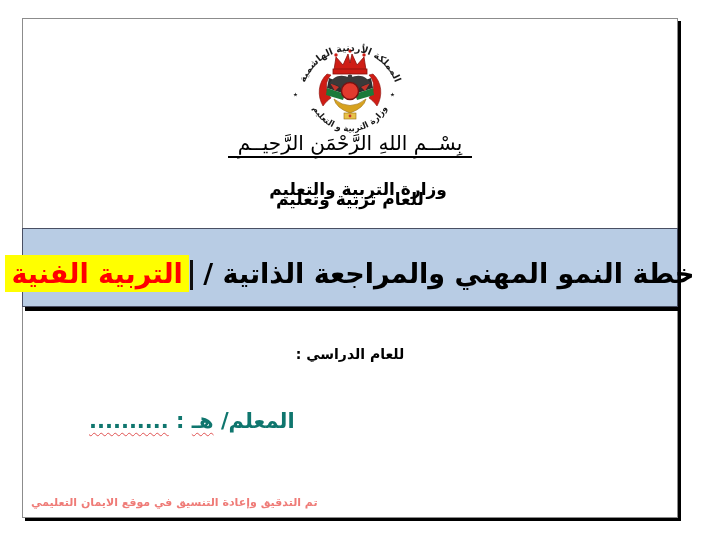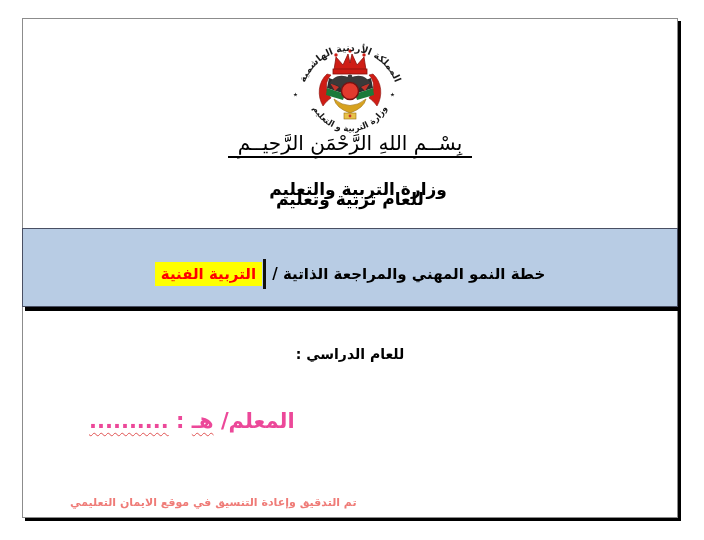--- a/index.html
+++ b/index.html
@@ -13,34 +13,34 @@
   .bismillah{display:inline-block;font-size:20px;font-weight:normal;color:#000;
     border-bottom:2px solid #000;padding:0 10px 1px;}
   .ministry{position:absolute;left:16px;right:0;top:148px;text-align:center;
     font-size:17px;font-weight:bold;color:#000;margin-top:12px;}
   .directorate{position:absolute;left:0;right:0;top:170px;text-align:center;
     font-size:17px;font-weight:bold;color:#000;}
   
   .banner{position:absolute;left:-1px;right:-1px;top:209px;height:77px;background:#b8cce4;
     border:1px solid #494f63;box-shadow:3px 4px 0 0 #000;
     display:flex;align-items:center;justify-content:center;}
-  .banner-title{font-size:15px;font-weight:bold;color:#000;white-space:nowrap;margin-top:13px;}
+  .banner-title{font-size:27px;font-weight:bold;color:#000;white-space:nowrap;margin-top:13px;}
   .caret-bar{display:inline-block;width:3px;height:30px;background:#101010;
     vertical-align:middle;margin:0 1px;}
   .banner-highlight{background:#ffff00;color:#ff0000;padding:3px 6px;font-weight:bold;}
   
   .year-line{position:absolute;left:0;right:0;top:327px;text-align:center;
     font-size:14px;font-weight:bold;color:#000;}
   .school-label{position:absolute;right:12px;top:390px;font-size:21px;font-weight:bold;color:#000;}
-  .teacher-label{position:absolute;left:66px;top:390px;font-size:21px;font-weight:bold;color:#ec4899;}
+  .teacher-label{position:absolute;left:66px;top:390px;font-size:21px;font-weight:bold;color:#0f766e;}
   .squiggle{text-decoration:underline wavy #e05252 1px;text-underline-offset:4px;}
   
   .credit{position:absolute;left:8px;bottom:8px;direction:rtl;text-align:left;
     font-size:11px;font-weight:bold;color:#ef7b77;}
-  .credit-inner{display:inline-block;margin-left:39px;}
+  .credit-inner{display:inline-block;}
 </style>
 </head>
 <body>
 
 <div class="page">
 
   <div class="emblem">
     <svg viewBox="0 0 120 100" width="120" height="100">
       <defs>
         <path id="arcTop" d="M 12,60 A 48,48 0 1 1 108,60" fill="none"></path>

